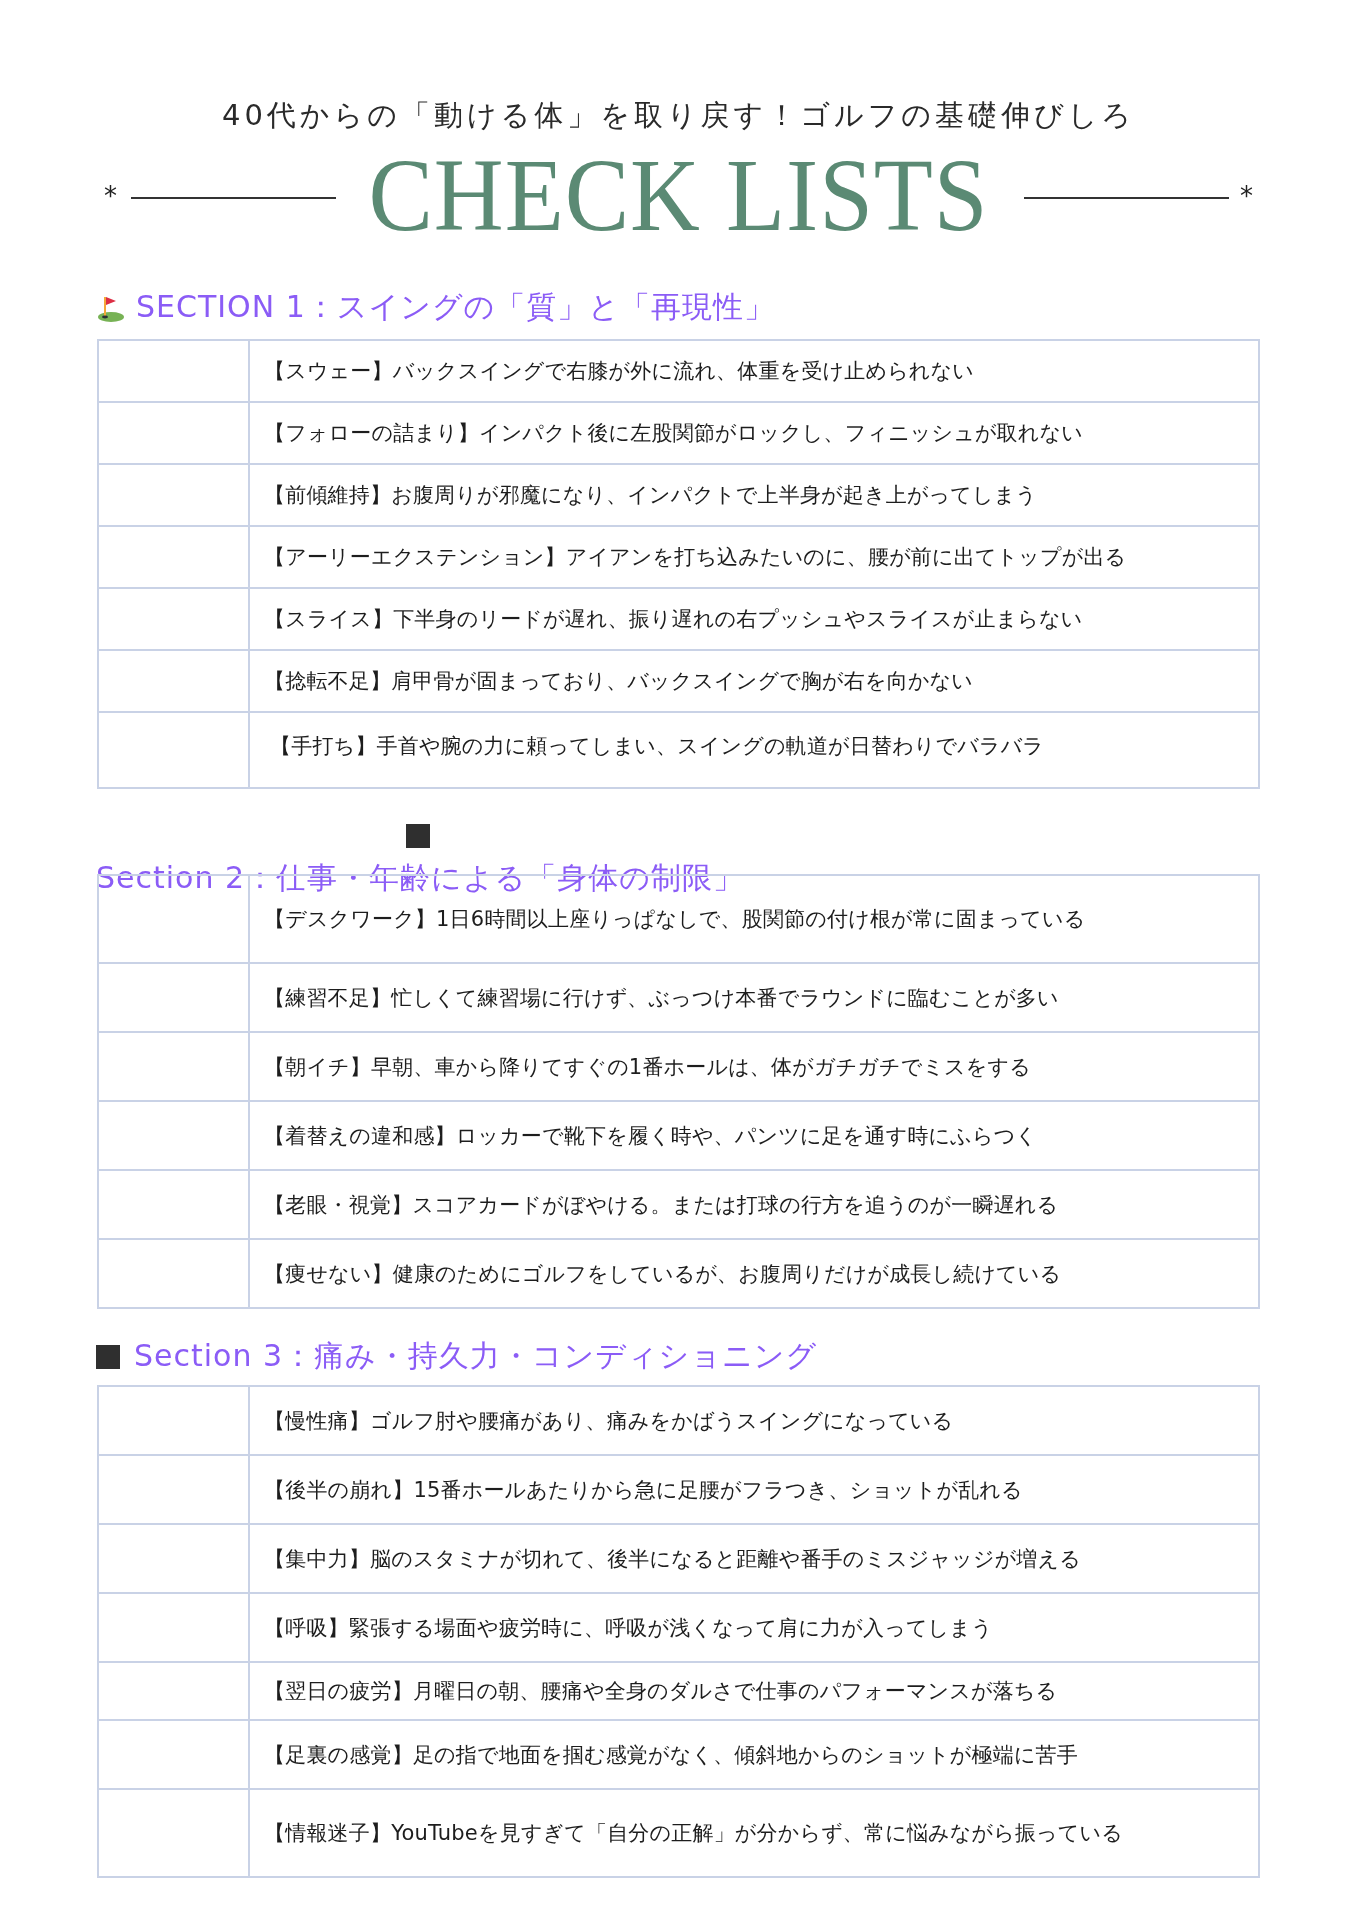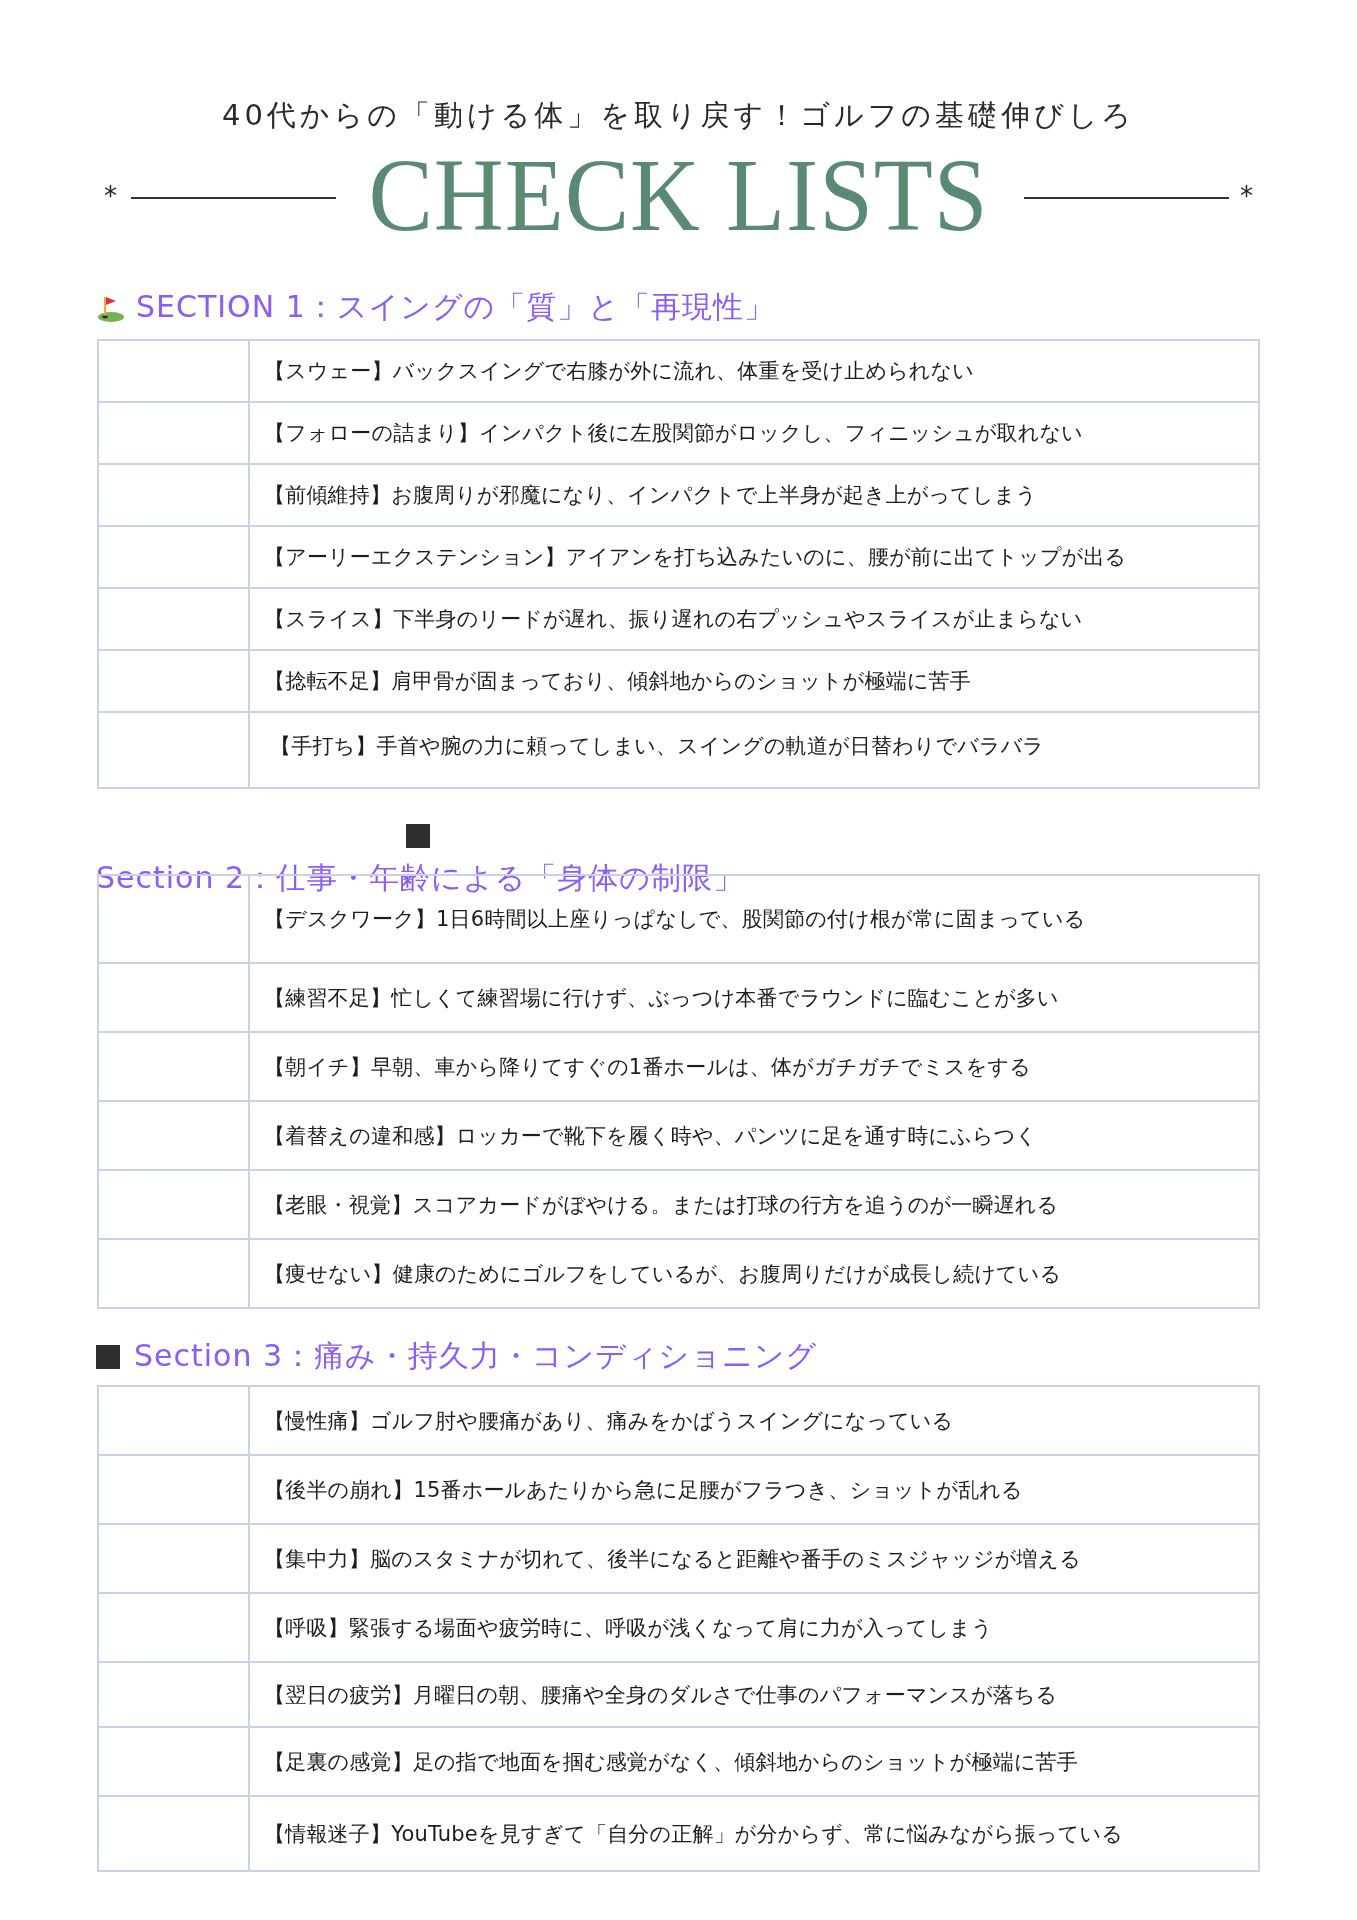--- a/index.html
+++ b/index.html
@@ -81,21 +81,21 @@
   <tr style="height:62px">
         <td class="box"></td>
         <td class="text">【アーリーエクステンション】アイアンを打ち込みたいのに、腰が前に出てトップが出る</td>
       </tr>
   <tr style="height:62px">
         <td class="box"></td>
         <td class="text">【スライス】下半身のリードが遅れ、振り遅れの右プッシュやスライスが止まらない</td>
       </tr>
   <tr style="height:62px">
         <td class="box"></td>
-        <td class="text">【捻転不足】肩甲骨が固まっており、傾斜地からのショットが極端に苦手</td>
+        <td class="text">【捻転不足】肩甲骨が固まっており、バックスイングで胸が右を向かない</td>
       </tr>
   <tr style="height:76px">
         <td class="box"></td>
         <td class="text" style="padding-bottom:8px;padding-left:20px;">【手打ち】手首や腕の力に頼ってしまい、スイングの軌道が日替わりでバラバラ</td>
       </tr>
 </tbody>
   </table>
 
 <div class="section-title" style="top:824px;flex-direction:column;">
   <span class="sq"></span>
@@ -145,26 +145,26 @@
         <td class="text">【後半の崩れ】15番ホールあたりから急に足腰がフラつき、ショットが乱れる</td>
       </tr>
   <tr style="height:69px">
         <td class="box"></td>
         <td class="text">【集中力】脳のスタミナが切れて、後半になると距離や番手のミスジャッジが増える</td>
       </tr>
   <tr style="height:69px">
         <td class="box"></td>
         <td class="text">【呼吸】緊張する場面や疲労時に、呼吸が浅くなって肩に力が入ってしまう</td>
       </tr>
-  <tr style="height:65px">
+  <tr style="height:58px">
         <td class="box"></td>
         <td class="text">【翌日の疲労】月曜日の朝、腰痛や全身のダルさで仕事のパフォーマンスが落ちる</td>
       </tr>
   <tr style="height:69px">
         <td class="box"></td>
         <td class="text">【足裏の感覚】足の指で地面を掴む感覚がなく、傾斜地からのショットが極端に苦手</td>
       </tr>
-  <tr style="height:75px">
+  <tr style="height:88px">
         <td class="box"></td>
         <td class="text">【情報迷子】YouTubeを見すぎて「自分の正解」が分からず、常に悩みながら振っている</td>
       </tr>
 </tbody>
   </table>
 
 </body></html>

